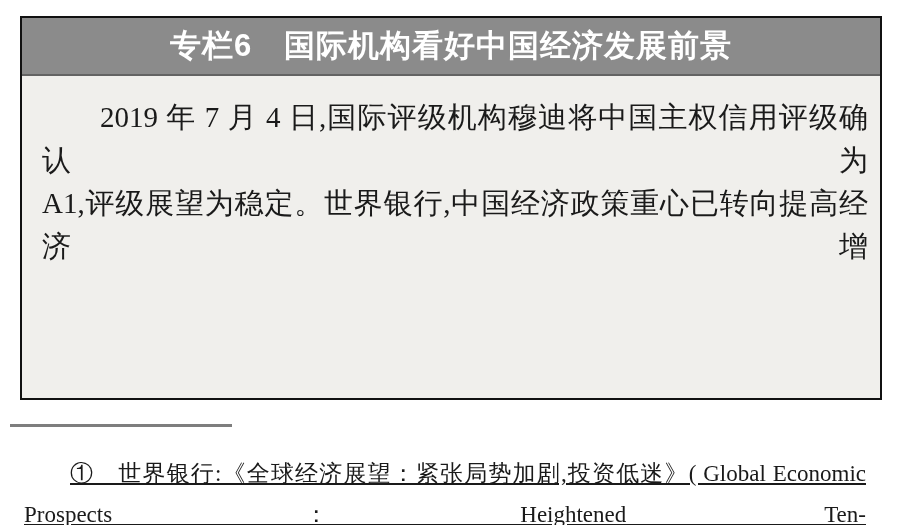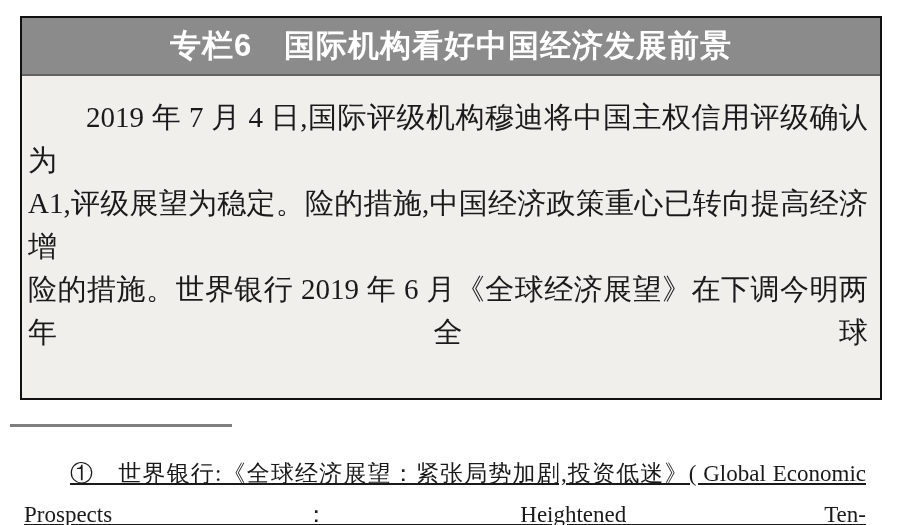--- a/index.html
+++ b/index.html
@@ -31,21 +31,21 @@
     justify-content: center;
   }
   .box-title {
     font-family: "Liberation Sans", "DejaVu Sans", sans-serif;
     font-weight: bold;
     font-size: 31px;
     color: #ffffff;
     letter-spacing: 1px;
     white-space: pre;
   }
-  .box-body { padding: 20px 12px 0 6px; font-family: Liberation Serif, serif; }
+  .box-body { padding: 20px 12px 0 20px; font-family: Liberation Serif, serif; }
   .line {
     margin: 0;
     font-size: 29px;
     line-height: 43px;
     text-align: justify;
     text-justify: inter-character;
   }
   .line.justify { text-align-last: justify; }
   .line.indent { text-indent: 58px; }
 
@@ -79,22 +79,21 @@
 <body>
 
 <div class="page">
 
   <section class="box">
     <header class="box-header">
       <span class="box-title">专栏6　国际机构看好中国经济发展前景</span>
     </header>
     <div class="box-body">
       <p class="line indent justify">2019 年 7 月 4 日,国际评级机构穆迪将中国主权信用评级确认为</p>
-      <p class="line justify">A1,评级展望为稳定。险的措施,中国经济政策重心已转向提高经济增</p>
-      <p class="line justify">险的措施。世界银行 2019 年 6 月《全球经济展望》在下调今明两年全球</p>
+      <p class="line justify">A1,评级展望为稳定。世界银行,中国经济政策重心已转向提高经济增</p>
 
     </div>
   </section>
 
   <hr class="footnote-rule">
 
   <div class="footnote">
     <p class="fn-line fn-first">①　世界银行:《全球经济展望：紧张局势加剧,投资低迷》( Global Economic Prospects：Heightened Ten-</p>
     <p class="fn-line">sions，Subdued Investment）,2019 年 6 月。</p>
   </div>

